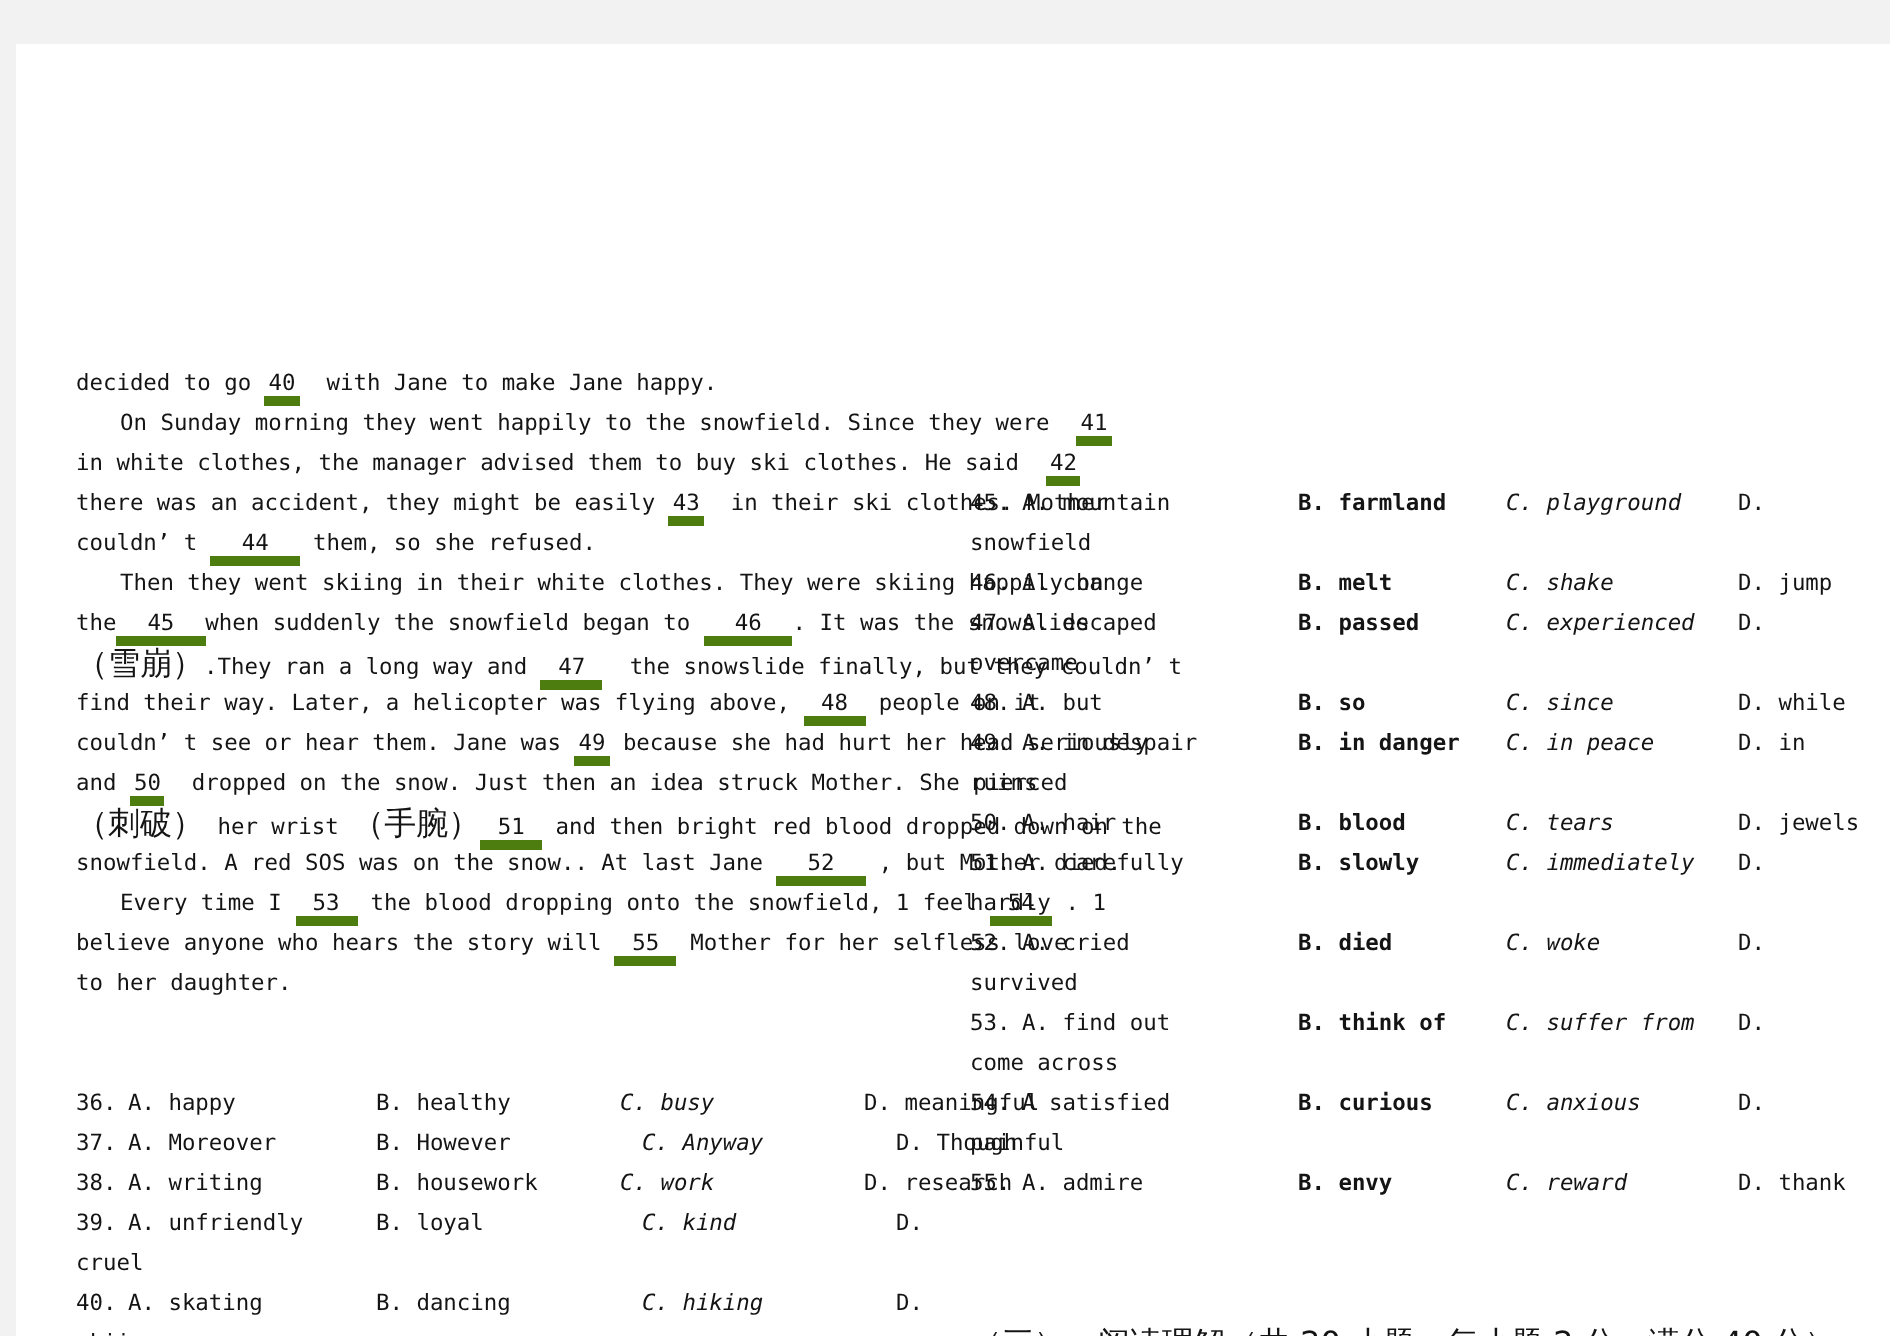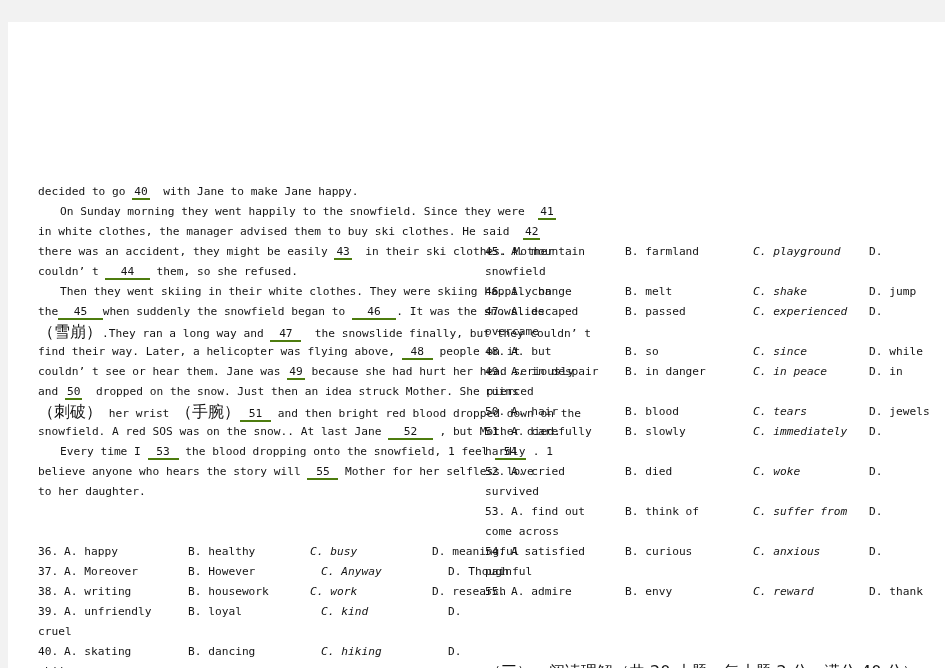--- a/index.html
+++ b/index.html
@@ -45,21 +45,21 @@
 
   .line {
     height: 20px;
     white-space: pre;
     overflow: visible;
   }
   .line.indent { padding-left: 22px; }
 
   
   .blank {
-    border-bottom: 2px solid #4d7c0f;
+    border-bottom: 5px solid #4d7c0f;
     padding: 0 2px;
     text-align: center;
   }
 
   
   .cjk {
     font-family: "DejaVu Sans", "Liberation Sans", sans-serif;
     font-size: 16px;
   }
 
@@ -73,21 +73,21 @@
     position: absolute;
     top: 0;
     white-space: pre;
   }
   .qnum { left: 0; }
   .oa   { left: 26px; text-align: right; }
   .ob   { left: 150px; }
   .oc   { left: 272px; font-style: italic; }
   .od   { left: 394px; }
   
-  #col-right .ob { left: 140px; }
+  #col-right .ob { left: 164px; font-weight: bold; }
   #col-right .oc { left: 268px; }
   #col-right .od { left: 384px; }
 
   
   .oc.push  { left: 283px; }
   .od.push  { left: 410px; }
 
   
   .wrap { height: 20px; white-space: pre; }
 </style>

